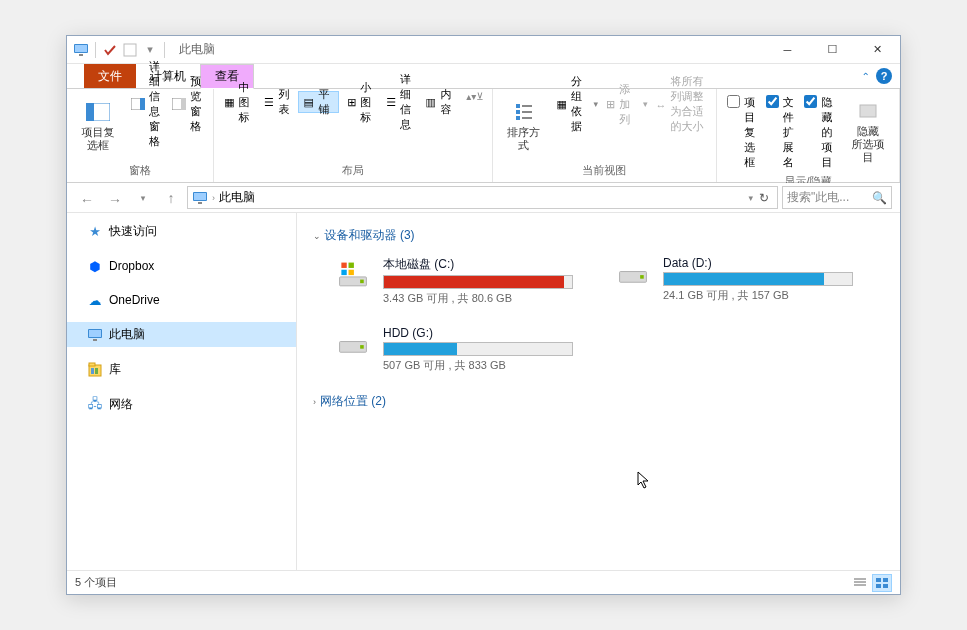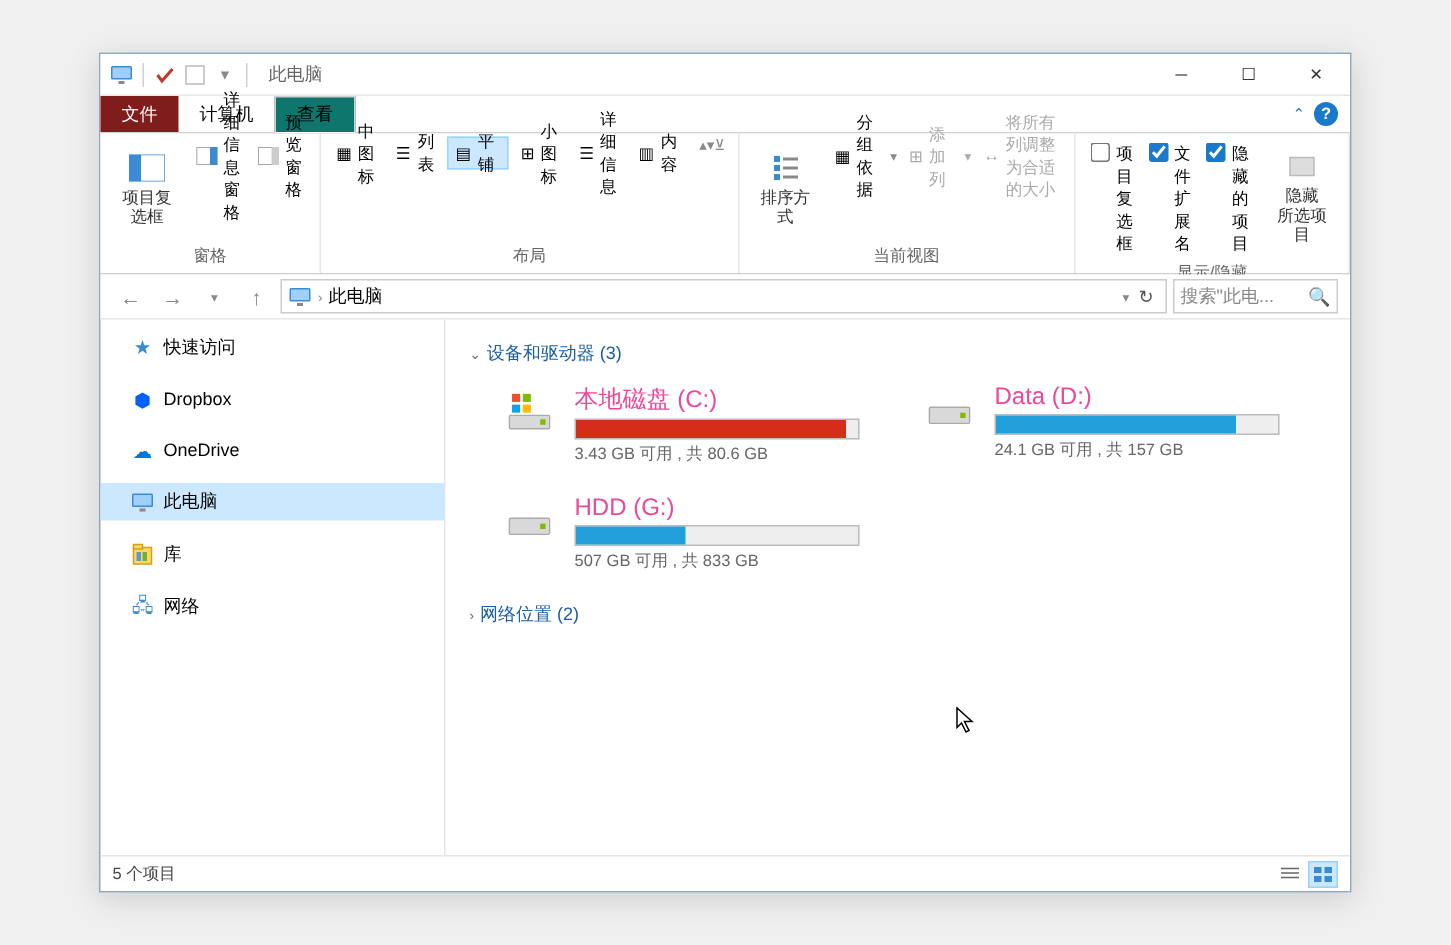--- a/index.html
+++ b/index.html
@@ -11,22 +11,22 @@
     .titlebar-left { display: flex; align-items: center; gap: 4px; padding-left: 6px; }
     .qat-icon { width: 16px; height: 16px; display: flex; align-items: center; justify-content: center; font-size: 11px; }
     .qat-sep { width: 1px; height: 16px; background: #d0d0d0; margin: 0 2px; }
     .titlebar-title { font-size: 12px; color: #666; margin-left: 8px; }
     .titlebar-controls { margin-left: auto; display: flex; }
     .tbc { width: 45px; height: 28px; display: flex; align-items: center; justify-content: center; color: #333; font-size: 11px; cursor: pointer; }
     
     
     .tabs { display: flex; height: 25px; background: #fff; border-bottom: 1px solid #d0d0d0; }
     .tab { padding: 0 14px; font-size: 12px; display: flex; align-items: center; cursor: pointer; }
-    .tab.file { background: #7f1d1d; color: #fff; }
-    .tab.active { background: #0f766e; border: 1px solid #d0d0d0; border-bottom: 1px solid #fff; margin-bottom: -1px; }
+    .tab.file { background: #c2410c; color: #fff; margin-left: 17px; }
+    .tab.active { background: #f0abfc; border: 1px solid #d0d0d0; border-bottom: 1px solid #fff; margin-bottom: -1px; }
     .tabs-right { margin-left: auto; display: flex; align-items: center; padding-right: 8px; gap: 6px; }
     .help-icon { width: 16px; height: 16px; background: #1979ca; color: #fff; border-radius: 50%; display: flex; align-items: center; justify-content: center; font-size: 11px; font-weight: bold; }
     
     
     .ribbon { height: 94px; background: #fff; border-bottom: 1px solid #d0d0d0; display: flex; }
     .ribbon-group { display: flex; flex-direction: column; border-right: 1px solid #e5e5e5; padding: 2px 6px; }
     .ribbon-group-content { flex: 1; display: flex; gap: 4px; }
     .ribbon-group-label { font-size: 11px; color: #666; text-align: center; padding: 2px 0; }
     .rbtn-large { display: flex; flex-direction: column; align-items: center; justify-content: center; gap: 2px; padding: 2px 6px; cursor: pointer; min-width: 50px; }
     .rbtn-large .icn { width: 24px; height: 24px; display: flex; align-items: center; justify-content: center; }
@@ -56,21 +56,21 @@
     .side-spacer { height: 10px; }
     
     .content { flex: 1; padding: 10px 16px; overflow-y: auto; }
     .section-header { display: flex; align-items: center; gap: 4px; font-size: 12px; color: #1a5ea3; padding: 4px 0; cursor: pointer; }
     .section-header .chev { font-size: 9px; color: #666; }
     .drives { display: flex; flex-wrap: wrap; gap: 20px 30px; padding: 8px 0 16px 20px; }
     .drive { display: flex; gap: 10px; width: 250px; cursor: pointer; }
     .drive-icon { width: 40px; height: 40px; display: flex; align-items: center; justify-content: center; }
     .drive-icon svg { width: 34px; height: 34px; }
     .drive-info { flex: 1; display: flex; flex-direction: column; gap: 2px; }
-    .drive-name { font-size: 16px; color: #ec4899; }
+    .drive-name { font-size: 12px; color: #0f172a; }
     .drive-bar { width: 190px; height: 14px; border: 1px solid #bcbcbc; background: #eee; position: relative; }
     .drive-fill { height: 100%; }
     .drive-stats { font-size: 11px; color: #666; }
     
     
     .statusbar { height: 24px; border-top: 1px solid #e5e5e5; display: flex; align-items: center; padding: 0 8px; font-size: 11px; color: #444; }
     .statusbar-right { margin-left: auto; display: flex; gap: 2px; }
     .view-btn { width: 20px; height: 18px; border: 1px solid transparent; display: flex; align-items: center; justify-content: center; cursor: pointer; }
     .view-btn.active { background: #cce8ff; border-color: #99d1ff; }
     

